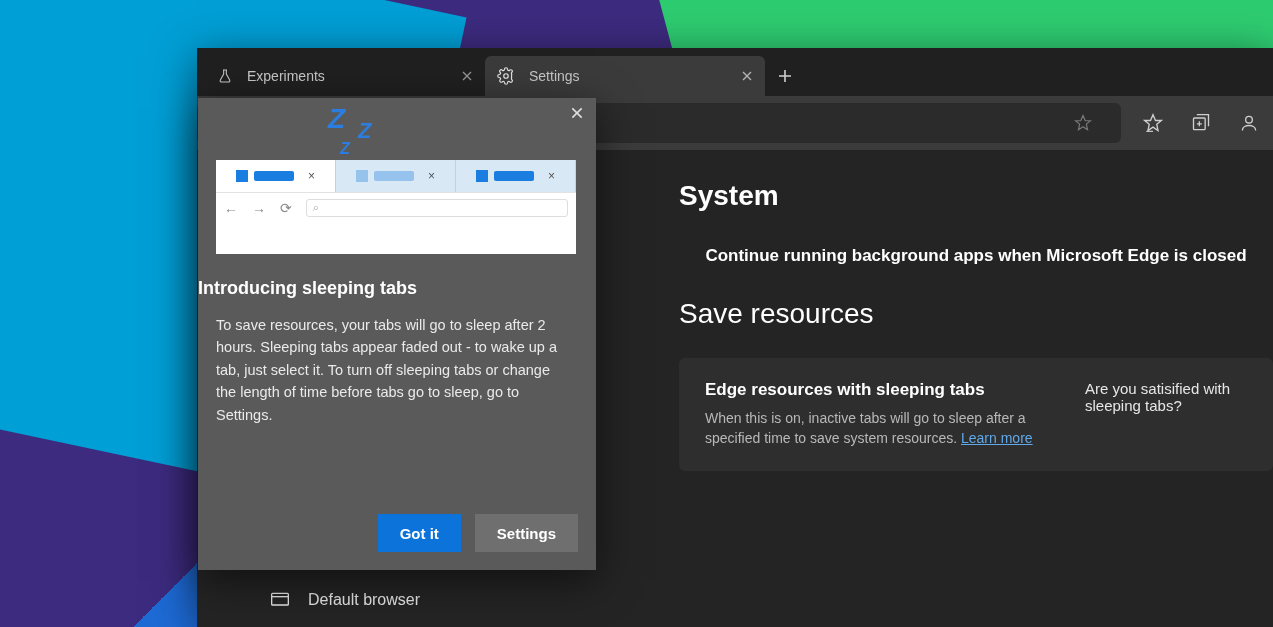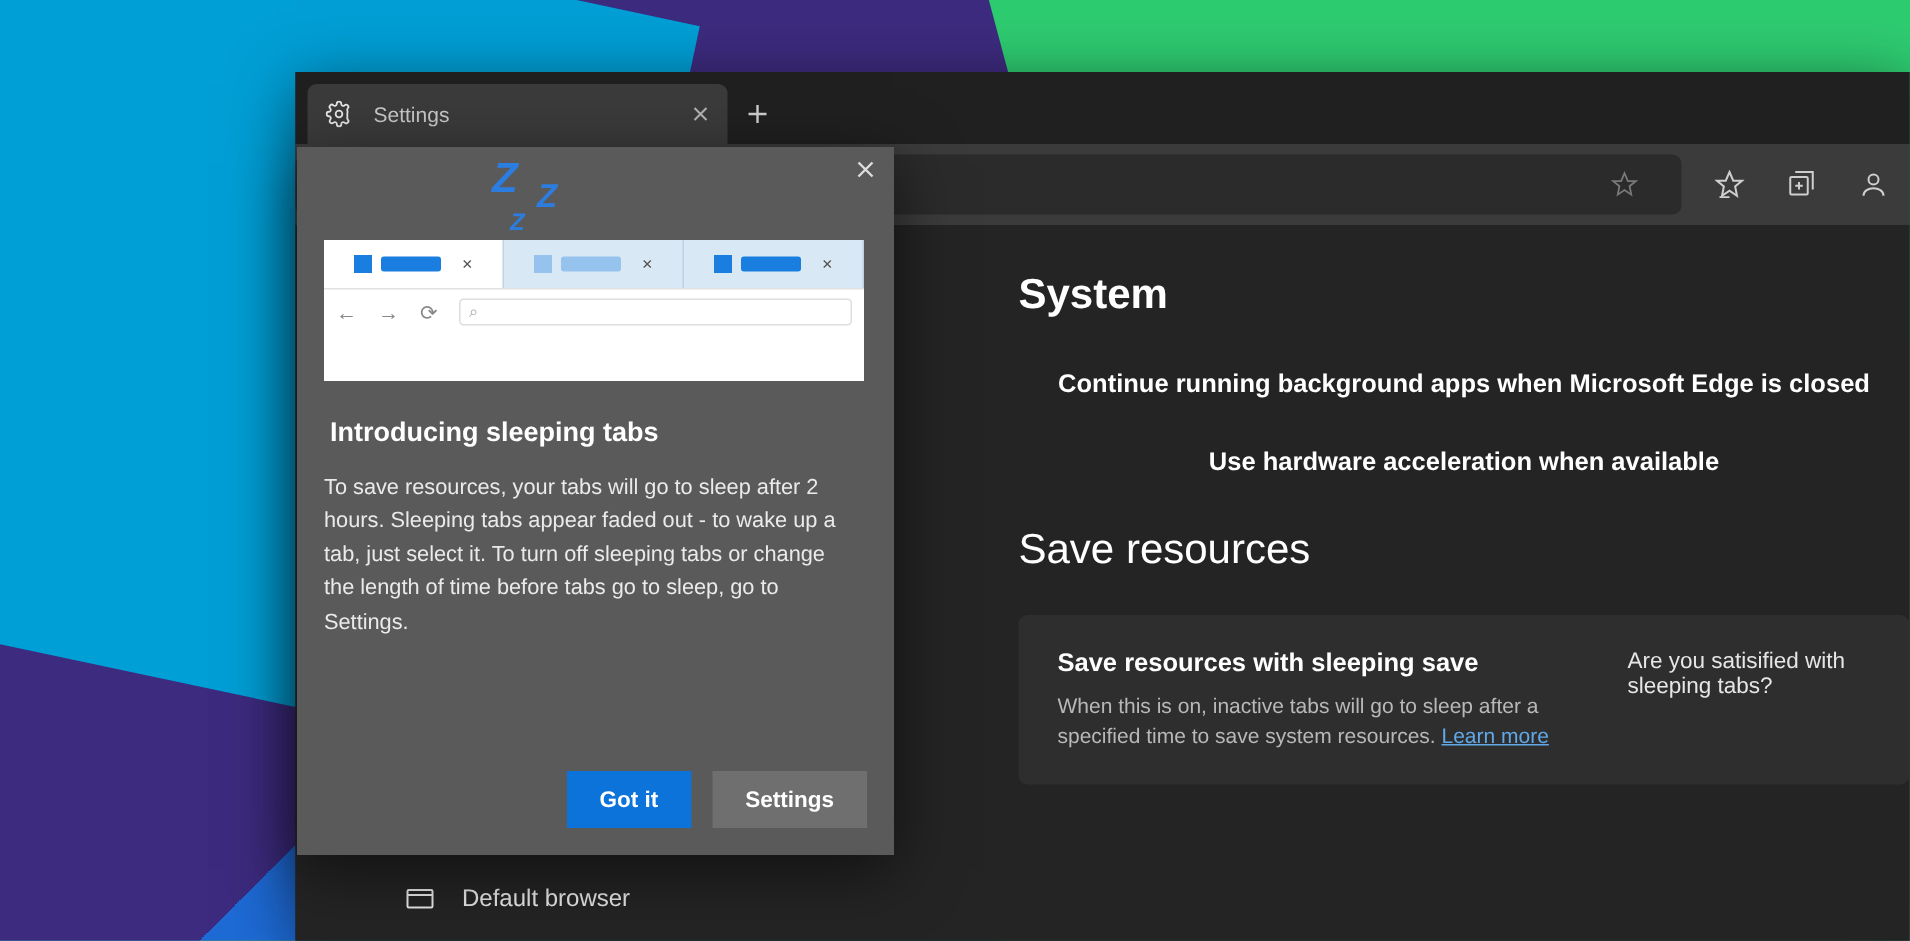--- a/index.html
+++ b/index.html
@@ -94,37 +94,50 @@
 .itab { flex:1; display:flex; align-items:center; justify-content:center; gap:6px; border-right:1px solid #c0d2e2; }
 .itab .bar { height:10px; border-radius:2px; background:#1a7de0; }
 .itab .sq  { width:12px; height:12px; background:#1a7de0; }
 .itab .x   { font-size:12px; color:#555; margin-left:8px; }
 .itab.sleeping .bar, .itab.sleeping .sq { opacity:.35; }
 .itab.active { background:#fff; }
 .illus-bar { position:absolute; top:32px; left:0; right:0; height:30px; background:#fff; border-top:1px solid #e2e2e2; display:flex; align-items:center; padding:0 8px; gap:14px; color:#888; font-size:14px; }
 .illus-search { flex:1; height:18px; border:1px solid #ddd; border-radius:3px; display:flex; align-items:center; padding:0 6px; }
 .z { position:absolute; color:#2c7de0; font-weight:700; font-family:'Segoe UI',sans-serif; font-style:italic; }
 
-.popup h3 { position:absolute; left:22px; top:180px; font-size:18px; font-weight:600; }
+.popup h3 { position:absolute; left:0; top:180px; font-size:18px; font-weight:600; }
 .popup p  { position:absolute; left:18px; right:22px; top:216px; font-size:14.5px; line-height:1.55; color:#eaeaea; }
 .popup-actions { position:absolute; right:18px; bottom:18px; display:flex; gap:14px; }
 .btn { height:38px; padding:0 22px; border:none; border-radius:0; font-size:15px; font-weight:600; cursor:pointer; }
 .btn-primary { background:#0b73d9; color:#fff; }
 .btn-secondary { background:#6f6f6f; color:#fff; }
 
 svg { display:block; }
 </style>
 </head>
 <body>
 
 <div class="desktop"></div>
 
 <div class="browser">
 
   <div class="tabstrip">
+    <div class="tab inactive">
+      <span>
+        <svg width="16" height="16" viewBox="0 0 24 24" fill="none" stroke="#c8c8c8" stroke-width="1.6">
+            <path d="M9 3h6M10 3v6l-5 9a2 2 0 0 0 1.8 3h10.4a2 2 0 0 0 1.8-3l-5-9V3"></path>
+          </svg>
+      </span>
+      <span>Experiments</span>
+      <span class="close">
+        <svg width="12" height="12" viewBox="0 0 12 12" stroke="#c8c8c8" stroke-width="1.4">
+            <path d="M2 2l8 8M10 2l-8 8"></path>
+          </svg>
+      </span>
+    </div>
     <div class="tab active">
       <span>
         <svg width="18" height="18" viewBox="0 0 24 24" fill="none" stroke="#e6e6e6" stroke-width="1.6">
             <circle cx="12" cy="12" r="3"></circle>
             <path d="M19.4 15a1.7 1.7 0 0 0 .34 1.87l.06.06a2 2 0 1 1-2.83 2.83l-.06-.06a1.7 1.7 0 0 0-1.87-.34 1.7 1.7 0 0 0-1 1.56V21a2 2 0 0 1-4 0v-.09a1.7 1.7 0 0 0-1-1.56 1.7 1.7 0 0 0-1.87.34l-.06.06a2 2 0 1 1-2.83-2.83l.06-.06A1.7 1.7 0 0 0 4.6 15a1.7 1.7 0 0 0-1.56-1H3a2 2 0 0 1 0-4h.09A1.7 1.7 0 0 0 4.6 9a1.7 1.7 0 0 0-.34-1.87l-.06-.06A2 2 0 1 1 7.03 4.24l.06.06A1.7 1.7 0 0 0 9 4.6a1.7 1.7 0 0 0 1-1.56V3a2 2 0 0 1 4 0v.09a1.7 1.7 0 0 0 1 1.56 1.7 1.7 0 0 0 1.87-.34l.06-.06a2 2 0 1 1 2.83 2.83l-.06.06A1.7 1.7 0 0 0 19.4 9c.14.35.22.72.22 1.1s-.08.75-.22 1.1z"></path>
           </svg>
       </span>
       <span>Settings</span>
       <span class="close">
         <svg width="12" height="12" viewBox="0 0 12 12" stroke="#e6e6e6" stroke-width="1.4">
@@ -167,27 +180,26 @@
           <path d="M4 21c0-4 4-6 8-6s8 2 8 6"></path>
         </svg>
     </div>
   </div>
 
   <div class="content">
     <div class="sidebar-placeholder"></div>
     <div class="settings-main">
       <h1>System</h1>
       <div class="setting-row">Continue running background apps when Microsoft Edge is closed</div>
-      <div class="setting-row">Use hardware acceleration when available</div>
 
       <h2>Save resources</h2>
 
       <div class="card">
         <div class="card-left">
-          <div class="card-title">Save resources with sleeping save</div>
+          <div class="card-title">Edge resources with sleeping tabs</div>
           <div class="card-desc">
             <span>When this is on, inactive tabs will go to sleep after a specified time to save system resources. </span><span class="learn-more">Learn more</span>
           </div>
         </div>
         <div class="card-right">Are you satisified with sleeping tabs?</div>
       </div>
     </div>
   </div>
 </div>
 

